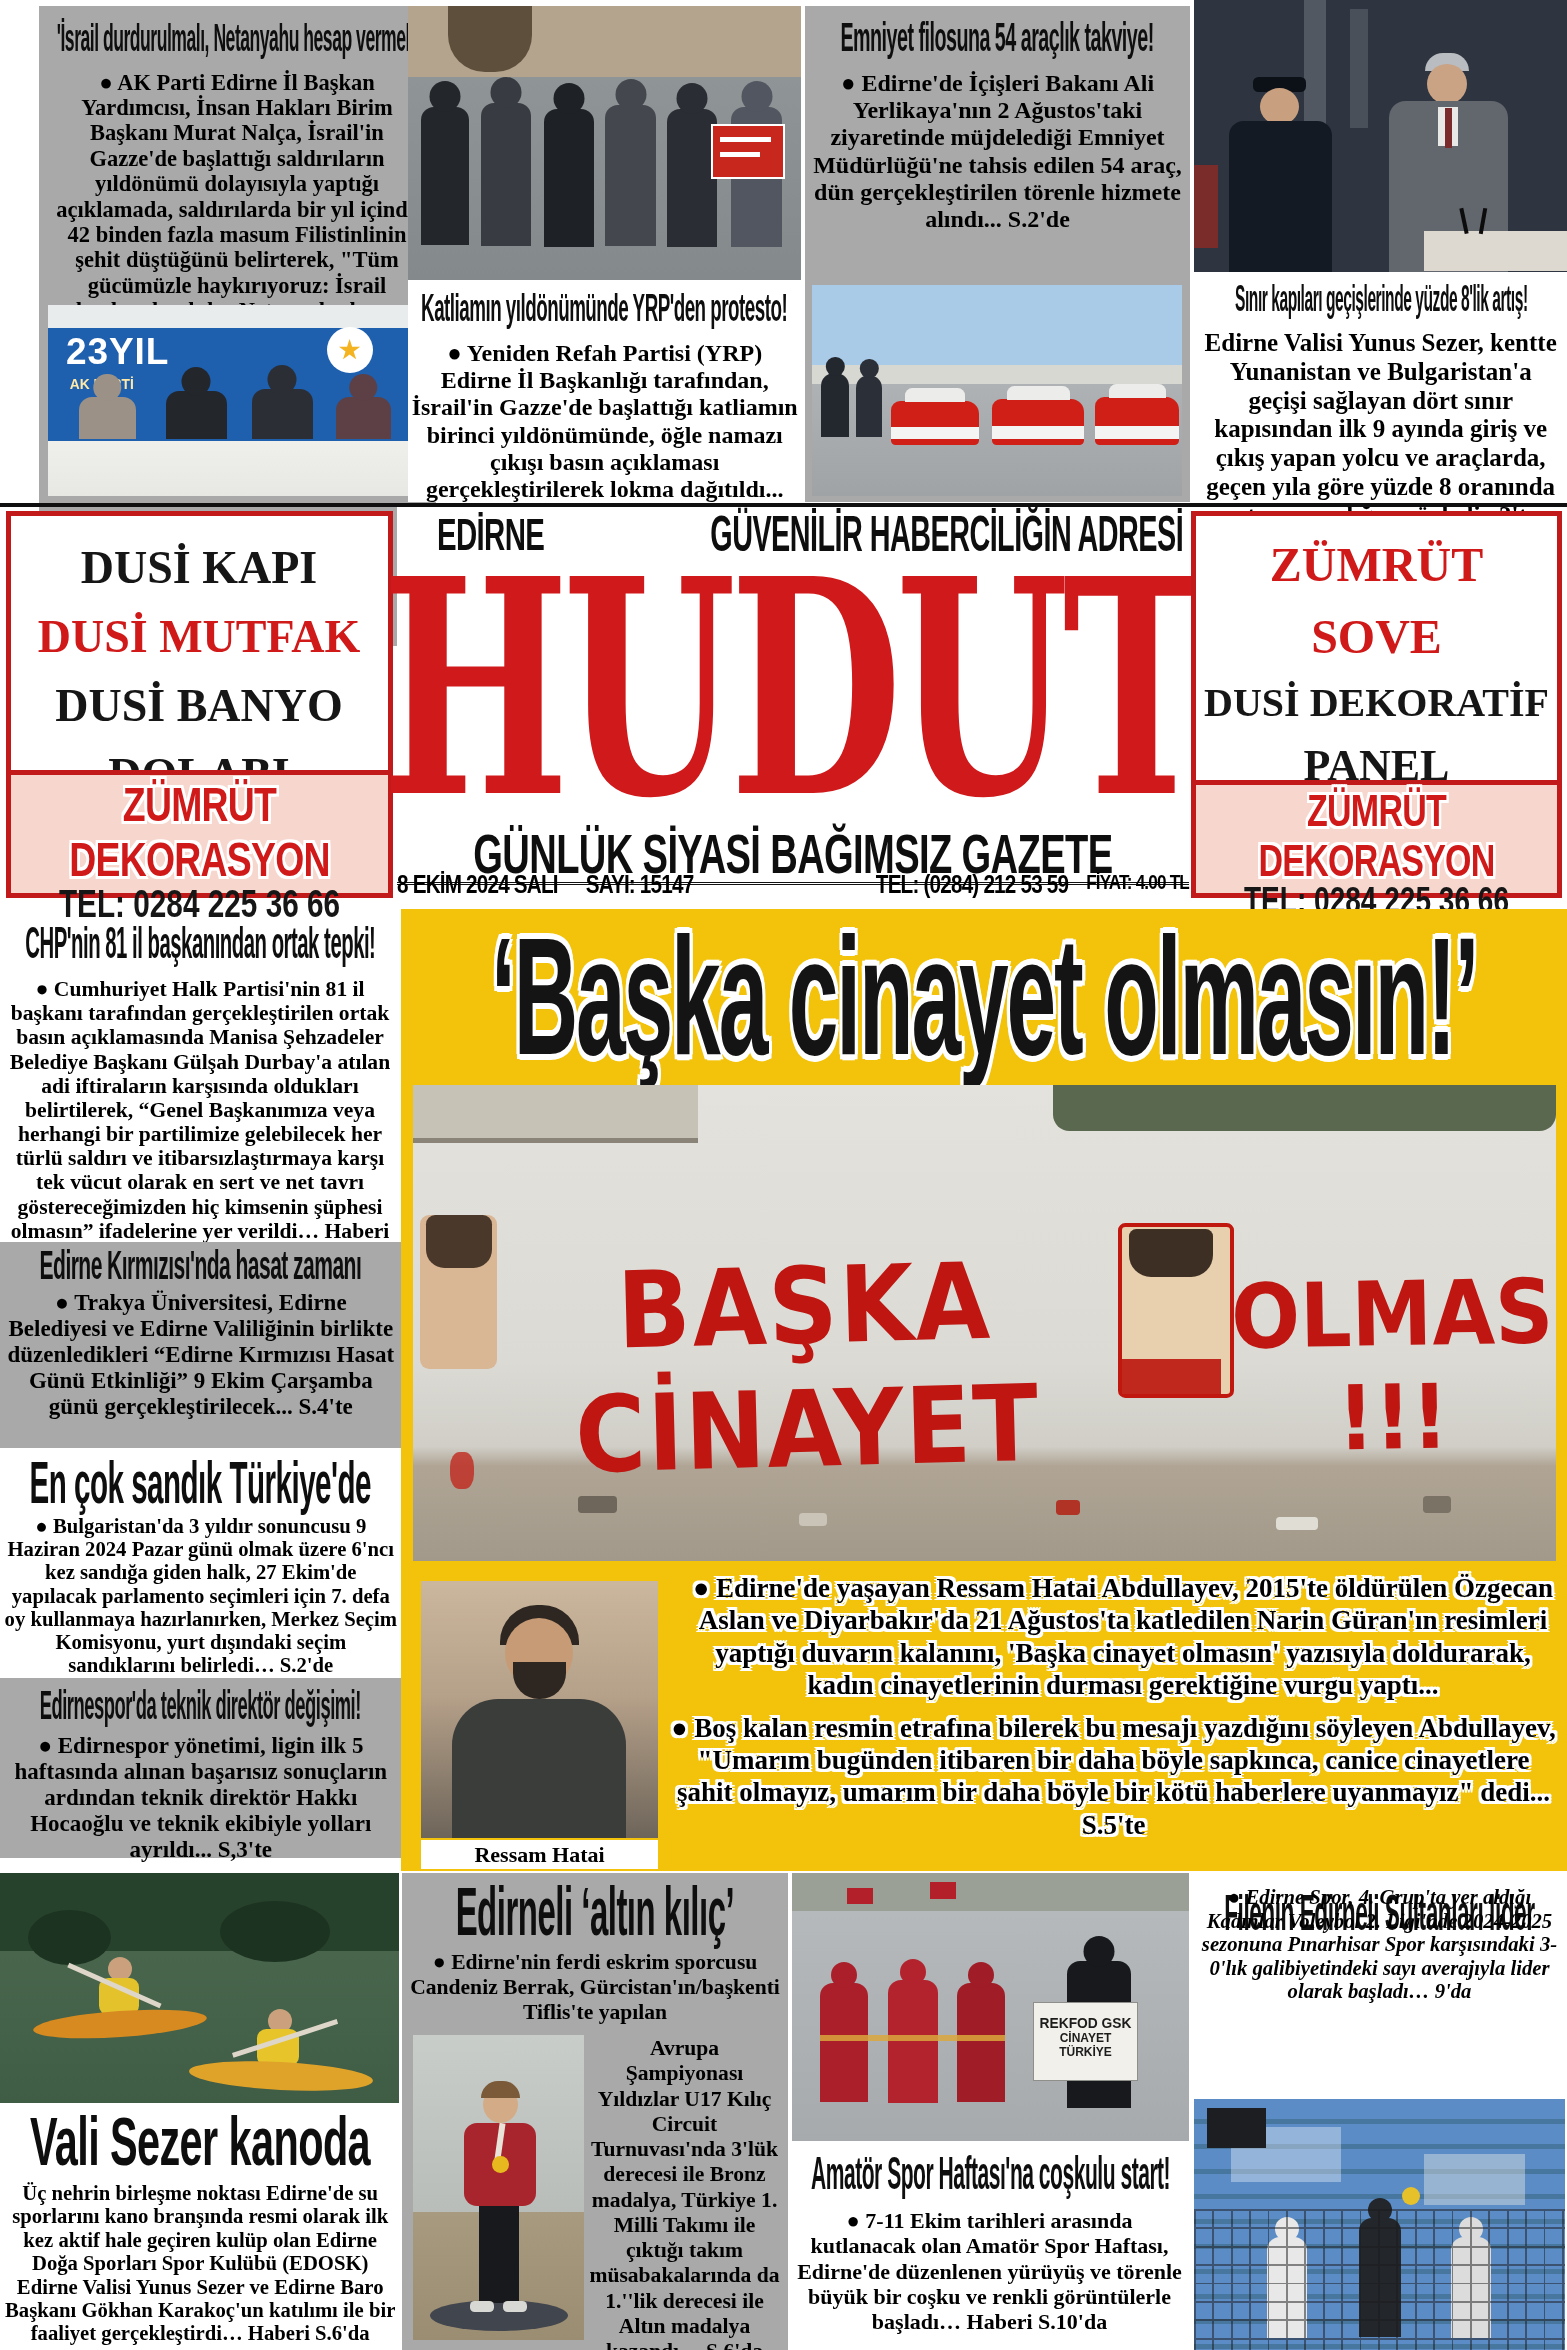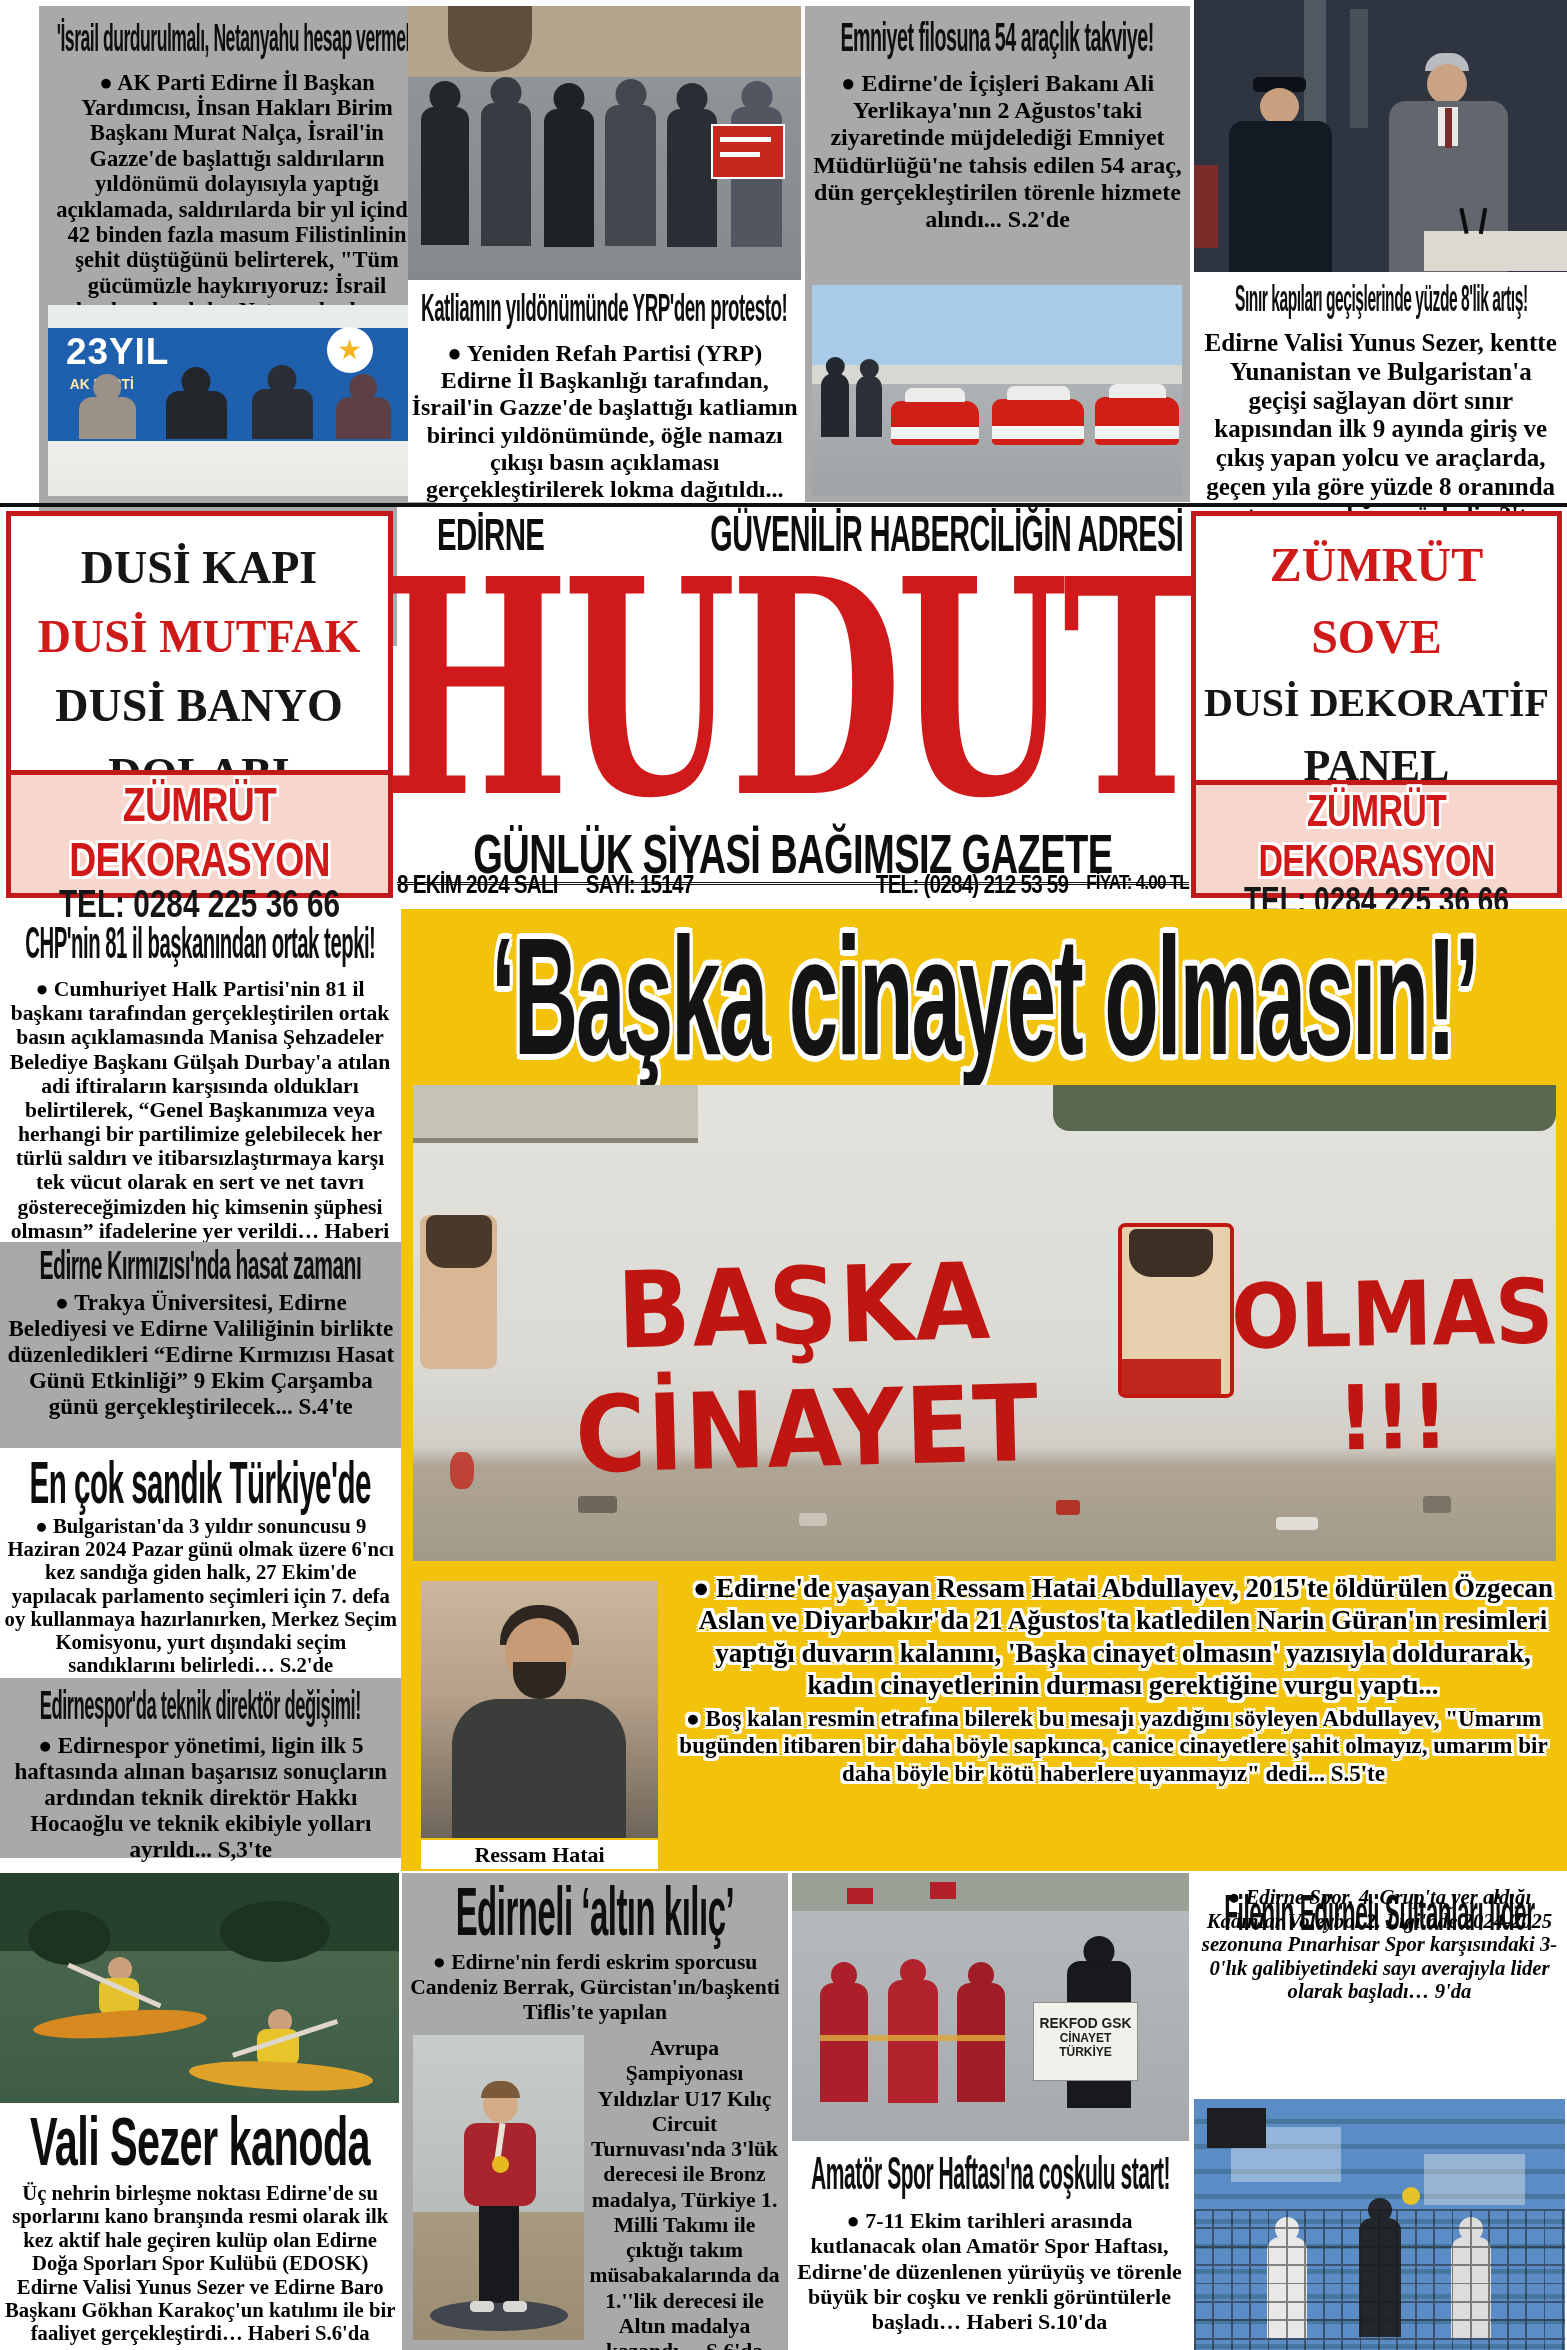--- a/index.html
+++ b/index.html
@@ -220,21 +220,21 @@
   <div class="photo" style="left:421px;top:1581px;width:237px;height:257px;background:linear-gradient(180deg,#cbb79d 0%,#b5a089 45%,#6e655a 100%);">
     <div class="abs" style="left:79px;top:24px;width:79px;height:40px;background:#2e2620;border-radius:37px 37px 0 0;"></div>
     <div class="abs" style="left:84px;top:37px;width:68px;height:70px;border-radius:50%;background:#c69b76;"></div>
     <div class="abs" style="left:92px;top:81px;width:53px;height:37px;background:#2e2620;border-radius:0 0 26px 26px;"></div>
     <div class="abs" style="left:31px;top:118px;width:174px;height:140px;background:#3b3d3b;border-radius:46px 46px 0 0;"></div>
   </div>
   <div class="abs serifb" style="left:421px;top:1840px;width:237px;height:29px;background:#fff;text-align:center;font-size:22px;line-height:29px;color:#000;">Ressam Hatai Abdullayev</div>
 
   <div class="abs" style="left:669px;top:1572px;width:889px;">
     <div class="bp outl" style="position:static;font-size:27px;line-height:1.2;margin-left:19px;">● Edirne'de yaşayan Ressam Hatai Abdullayev, 2015'te öldürülen Özgecan Aslan ve Diyarbakır'da 21 Ağustos'ta katledilen Narin Güran'ın resimleri yaptığı duvarın kalanını, 'Başka cinayet olmasın' yazısıyla doldurarak, kadın cinayetlerinin durması gerektiğine vurgu yaptı...</div>
-    <div class="bp outl" style="position:static;font-size:23px;line-height:1.2;margin-top:3px;">● Boş kalan resmin etrafına bilerek bu mesajı yazdığını söyleyen Abdullayev, "Umarım bugünden itibaren bir daha böyle sapkınca, canice cinayetlere şahit olmayız, umarım bir daha böyle bir kötü haberlere uyanmayız" dedi...  S.5'te</div>
+    <div class="bp outl" style="position:static;font-size:27px;line-height:1.2;margin-top:10px;">● Boş kalan resmin etrafına bilerek bu mesajı yazdığını söyleyen Abdullayev, "Umarım bugünden itibaren bir daha böyle sapkınca, canice cinayetlere şahit olmayız, umarım bir daha böyle bir kötü haberlere uyanmayız" dedi...  S.5'te</div>
   </div>
 
   <div class="photo" style="left:0;top:1873px;width:399px;height:230px;background:linear-gradient(180deg,#27422c 0%,#27422c 34%,#49664d 34%,#3f5c45 100%);">
     <div class="abs" style="left:27.5px;top:37px;width:83px;height:55px;background:#1d3322;border-radius:50%;"></div>
     <div class="abs" style="left:220px;top:27.5px;width:110px;height:61px;background:#1d3322;border-radius:50%;"></div>
     <div class="abs" style="left:108px;top:84px;width:24px;height:24px;border-radius:50%;background:#caa17c;"></div>
     <div class="abs" style="left:99px;top:105px;width:40px;height:37px;background:#e4c22c;border-radius:9.2px;"></div>
     <div class="abs" style="left:33px;top:138px;width:174px;height:26px;background:#d78a1f;border-radius:50%;transform:rotate(-4deg);"></div>
     <div class="abs" style="left:64px;top:110px;width:101px;height:4.6px;background:#ded6c8;transform:rotate(24deg);"></div>
     <div class="abs" style="left:268px;top:136px;width:24px;height:24px;border-radius:50%;background:#caa17c;"></div>

